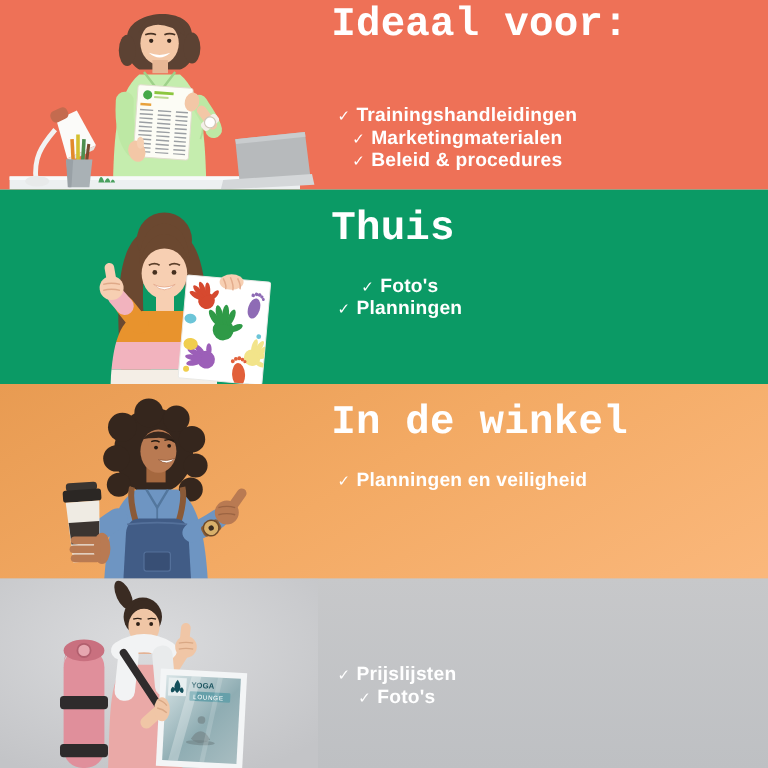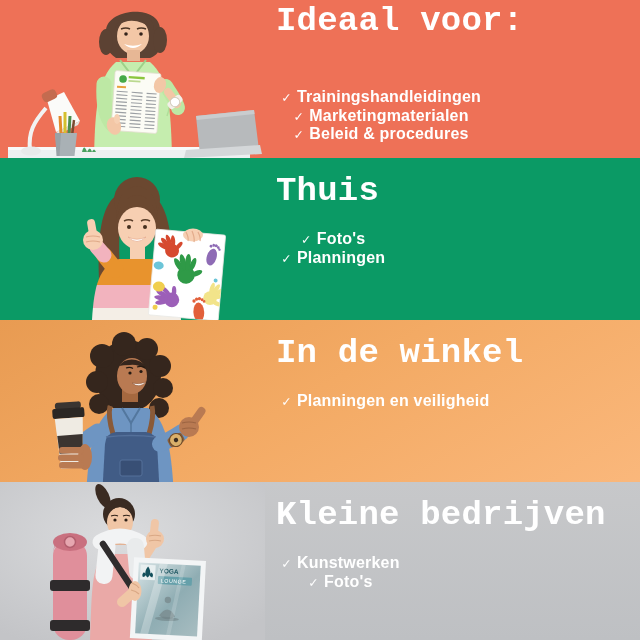--- a/index.html
+++ b/index.html
@@ -331,21 +331,20 @@
         <polygon points="142,153 158,82 166,82 150,153" fill="#FFFFFF" opacity="0.28"></polygon>
         <polygon points="168,153 180,82 184,82 172,153" fill="#FFFFFF" opacity="0.16"></polygon>
       </g>
       <g>
         <path d="M122 120 L131 112" stroke="#F0C6A6" stroke-width="10" stroke-linecap="round"></path>
         <ellipse cx="135" cy="109" rx="6.5" ry="10" fill="#F0C6A6"></ellipse>
         <path d="M132 101 Q137 103 139 106 M131 108 Q136 109 139 112" stroke="#D9A885" stroke-width="1.1" fill="none"></path>
       </g>
     </svg>
     <div class="copy">
-      <h2 class="title">Kleine bedrijven</h2>
       <ul class="list">
-        <li><span class="check">✓</span><span>Kunstwerken</span></li>
+        <li><span class="check">✓</span><span>Prijslijsten</span></li>
         <li><span class="check">✓</span><span>Foto's</span></li>
       </ul>
     </div>
   </section>
 
 </div>
 
 </body></html>

